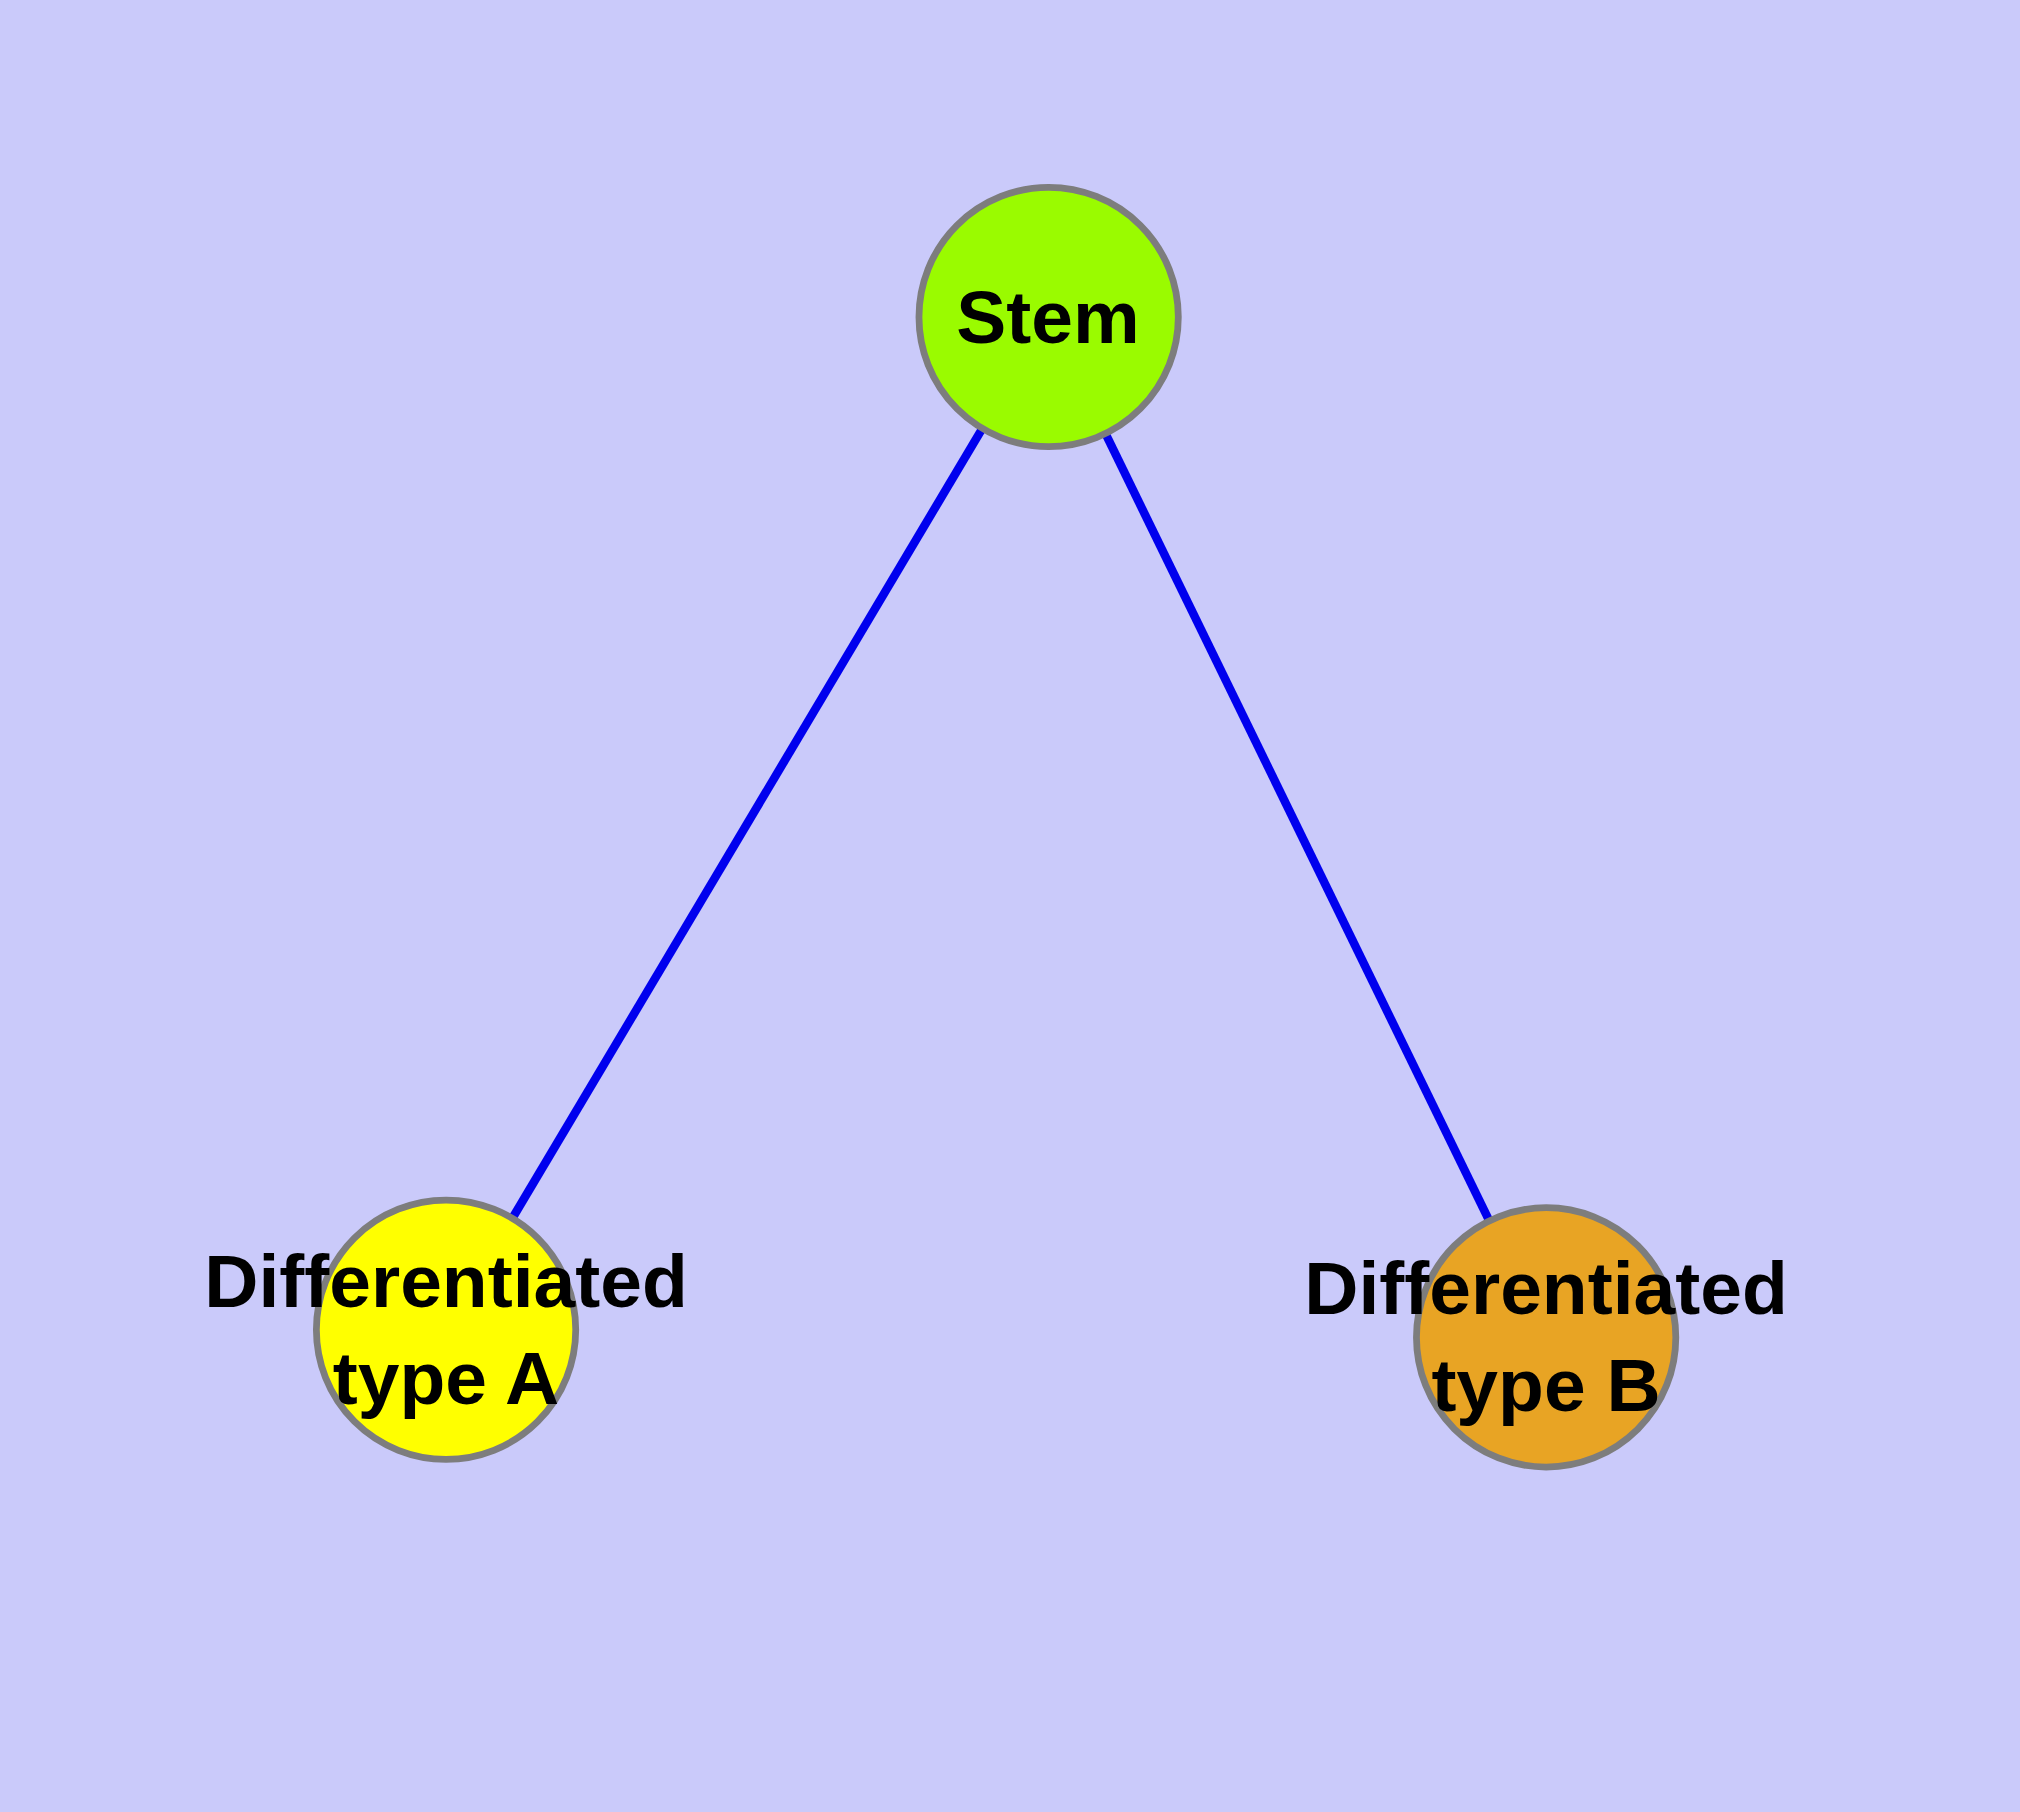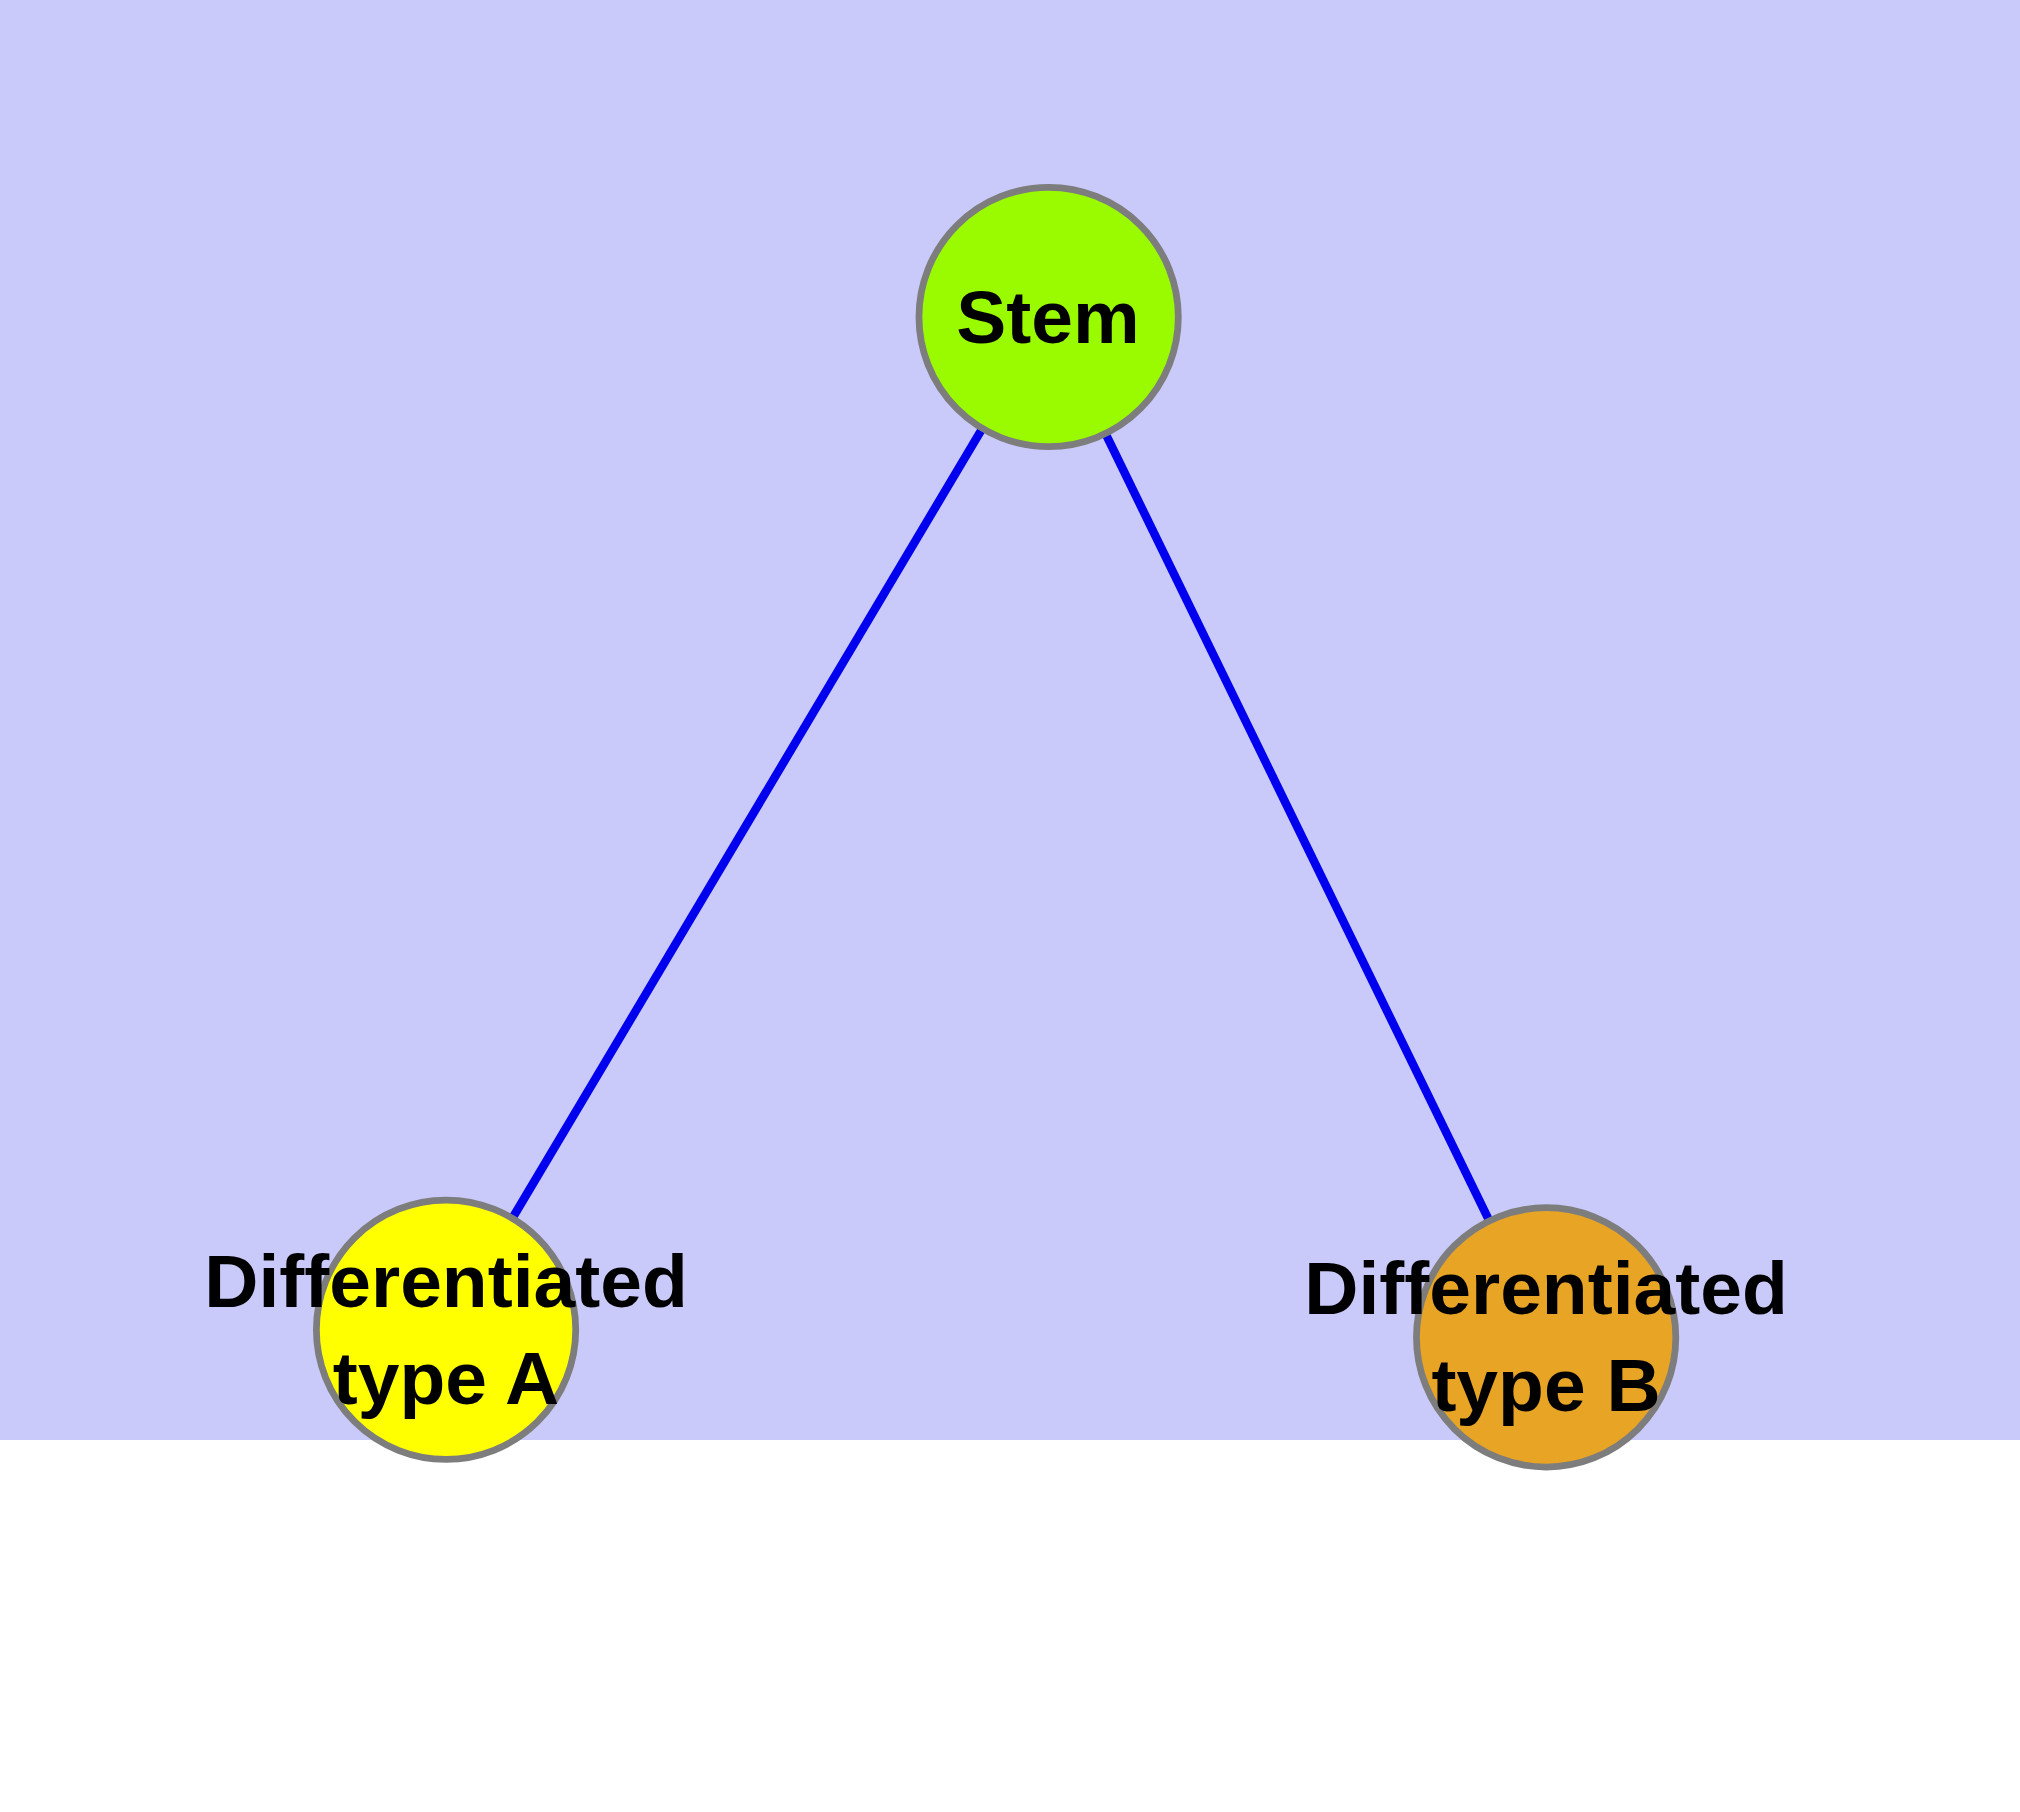--- a/index.html
+++ b/index.html
@@ -8,21 +8,21 @@
   }
   body {
     width: 2021px;
     height: 1812px;
     overflow: hidden;
     font-family: "Liberation Sans", sans-serif;
   }
   .canvas {
     position: relative;
     width: 2021px;
-    height: 1440px;
+    height: 1812px;
   }
   .canvas svg {
     position: absolute;
     left: 0;
     top: 0;
     display: block;
   }
   .node-label {
     position: absolute;
     transform: translate(-50%, -50%);

